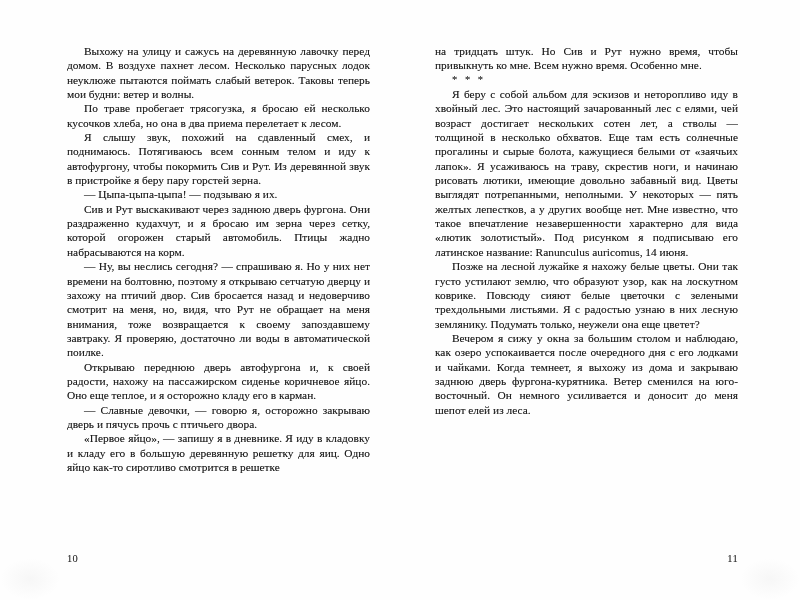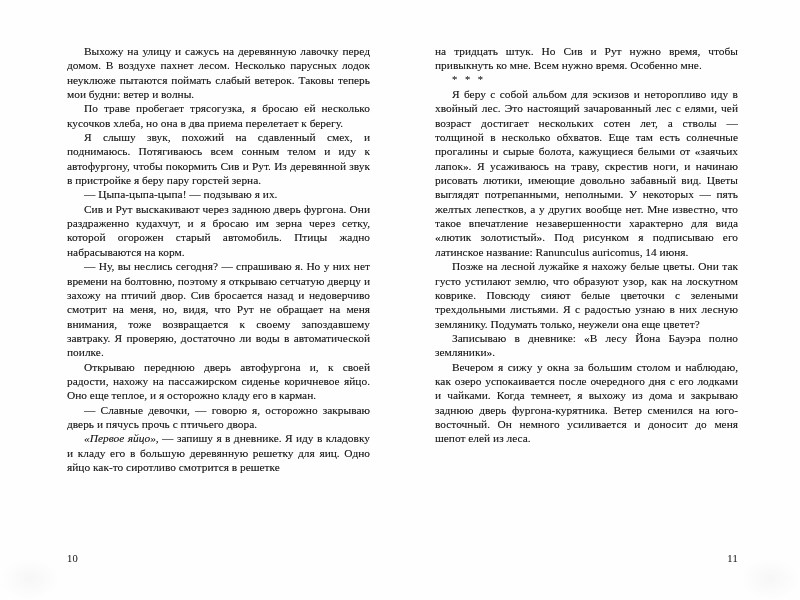--- a/index.html
+++ b/index.html
@@ -50,21 +50,21 @@
     text-indent: 17px;
     text-align: justify;
     
     text-shadow: 0 0 0.35px rgba(27,27,27,0.45);
   }
 
   .textblock p.noindent { text-indent: 0; }
 
   .textblock p.dialogue { text-indent: 17px; font-family: Liberation Serif, serif; }
 
-  .italic { font-style: italic; }
+  .italic { }
   .latin  { font-style: normal; }
 
   .divider {
     text-indent: 0;
     text-align: center;
     letter-spacing: 2.5px;
     margin: 6px 0 5px 0;
     font-size: 10.5px;
     color: #2a2a2a;
   }
@@ -97,21 +97,21 @@
 </head>
 <body>
 
 <div class="spread">
 
   <div class="page page-left">
     <div class="textblock">
 
       <p>Выхожу на улицу и сажусь на деревянную лавочку перед домом. В воздухе пахнет лесом. Несколько парусных лодок неуклюже пытаются поймать слабый ветерок. Таковы теперь мои будни: ветер и волны.</p>
 
-      <p>По траве пробегает трясогузка, я бросаю ей несколько кусочков хлеба, но она в два приема перелетает к берегу.</p>
+      <p>По траве пробегает трясогузка, я бросаю ей несколько кусочков хлеба, но она в два приема перелетает к лесом.</p>
 
       <p>Я слышу звук, похожий на сдавленный смех, и поднимаюсь. Потягиваюсь всем сонным телом и иду к автофургону, чтобы покормить Сив и Рут. Из деревянной звук в пристройке я беру пару горстей зерна.</p>
 
       <p class="dialogue">— Цыпа-цыпа-цыпа! — подзываю я их.</p>
 
       <p>Сив и Рут выскакивают через заднюю дверь фургона. Они раздраженно кудахчут, и я бросаю им зерна через сетку, которой огорожен старый автомобиль. Птицы жадно набрасываются на корм.</p>
 
       <p class="dialogue">— Ну, вы неслись сегодня? — спрашиваю я. Но у них нет времени на болтовню, поэтому я открываю сетчатую дверцу и захожу на птичий двор. Сив бросается назад и недоверчиво смотрит на меня, но, видя, что Рут не обращает на меня внимания, тоже возвращается к своему запоздавшему завтраку. Я проверяю, достаточно ли воды в автоматической поилке.</p>
 
       <p>Открываю переднюю дверь автофургона и, к своей радости, нахожу на пассажирском сиденье коричневое яйцо. Оно еще теплое, и я осторожно кладу его в карман.</p>
@@ -130,21 +130,20 @@
     <div class="textblock">
 
       <p class="noindent">на тридцать штук. Но Сив и Рут нужно время, чтобы привыкнуть ко мне. Всем нужно время. Особенно мне.</p>
 
       <p class="divider">* * *</p>
 
       <p><span>Я беру с собой альбом для эскизов и неторопливо иду в хвойный лес. Это настоящий зачарованный лес с елями, чей возраст достигает нескольких сотен лет, а стволы — толщиной в несколько обхватов. Еще там есть солнечные прогалины и сырые болота, кажущиеся белыми от «заячьих лапок». Я усаживаюсь на траву, скрестив ноги, и начинаю рисовать лютики, имеющие довольно забавный вид. Цветы выглядят потрепанными, неполными. У некоторых — пять желтых лепестков, а у других вообще нет. Мне известно, что такое впечатление незавершенности характерно для вида «лютик золотистый». Под рисунком я подписываю его латинское название: </span><span class="latin">Ranunculus auricomus</span><span>, 14 июня.</span></p>
 
       <p>Позже на лесной лужайке я нахожу белые цветы. Они так густо устилают землю, что образуют узор, как на лоскутном коврике. Повсюду сияют белые цветочки с зелеными трехдольными листьями. Я с радостью узнаю в них лесную землянику. Подумать только, неужели она еще цветет?</p>
 
-      <p>Записываю в дневнике: «В лесу Йона Бауэра полно земляники».</p>
 
       <p>Вечером я сижу у окна за большим столом и наблюдаю, как озеро успокаивается после очередного дня с его лодками и чайками. Когда темнеет, я выхожу из дома и закрываю заднюю дверь фургона-курятника. Ветер сменился на юго-восточный. Он немного усиливается и доносит до меня шепот елей из леса.</p>
 
     </div>
 
     <div class="folio folio-right">11</div>
     <div class="scan-smudge right"></div>
   </div>
 
 </div>

